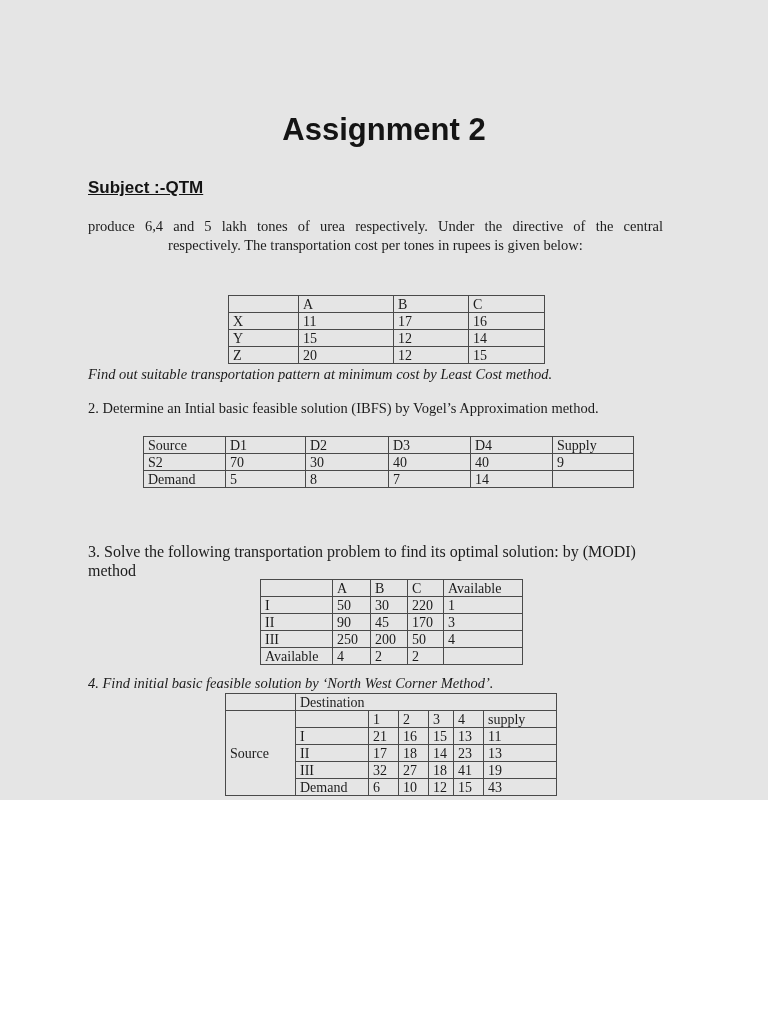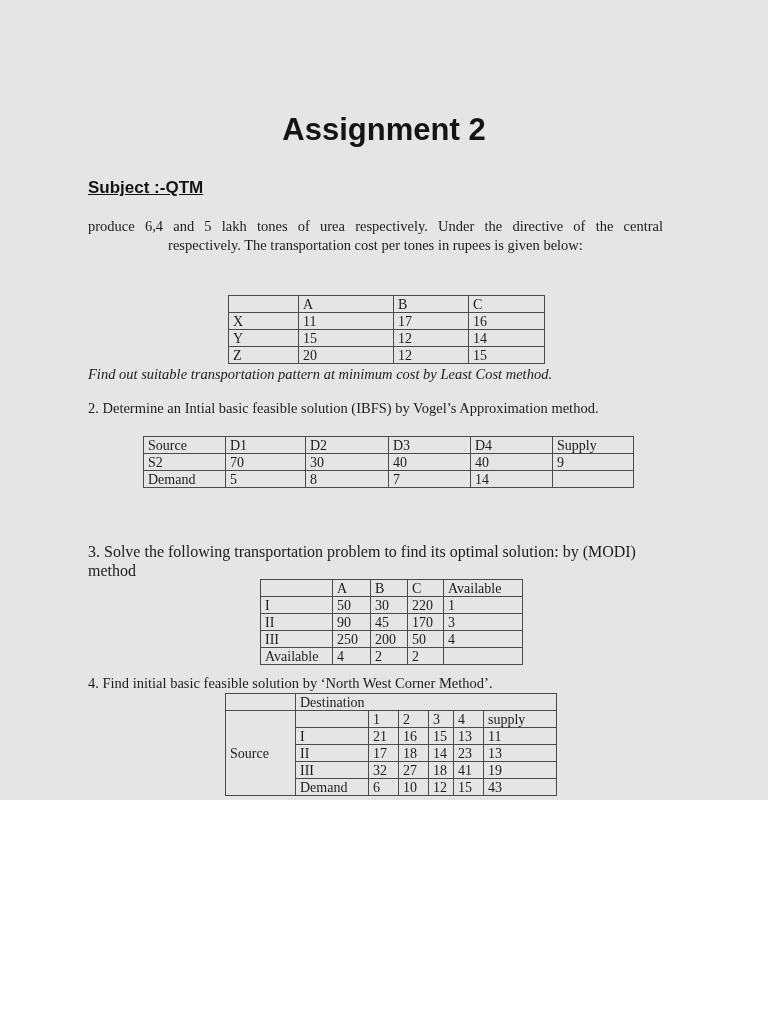--- a/index.html
+++ b/index.html
@@ -36,21 +36,21 @@
     top: 217px; left: 88px; width: 575px;
     font-size: 14.5px;
     line-height: 19.3px;
   }
   .jline { text-align: justify; text-align-last: justify; }
   .lline { text-align: center; }
   .bodyline { font-size: 14.5px; line-height: 17px; }
   .q1footer { position: absolute; top: 366px; left: 88px; font-style: italic; }
   .q2text   { position: absolute; top: 400px; left: 88px; }
   .q3text   { position: absolute; top: 542px; left: 88px; width: 575px; line-height: 19px; }
-  .q4text   { position: absolute; top: 675px; left: 88px; }
+  .q4text   { position: absolute; top: 675px; left: 88px; font-style: italic; }
 
   table.doc-table {
     position: absolute;
     border-collapse: collapse;
     table-layout: fixed;
   }
   table.doc-table td {
     border: 1px solid #4a4a4a;
     padding: 0 2px 0 4px;
     height: 16px;

